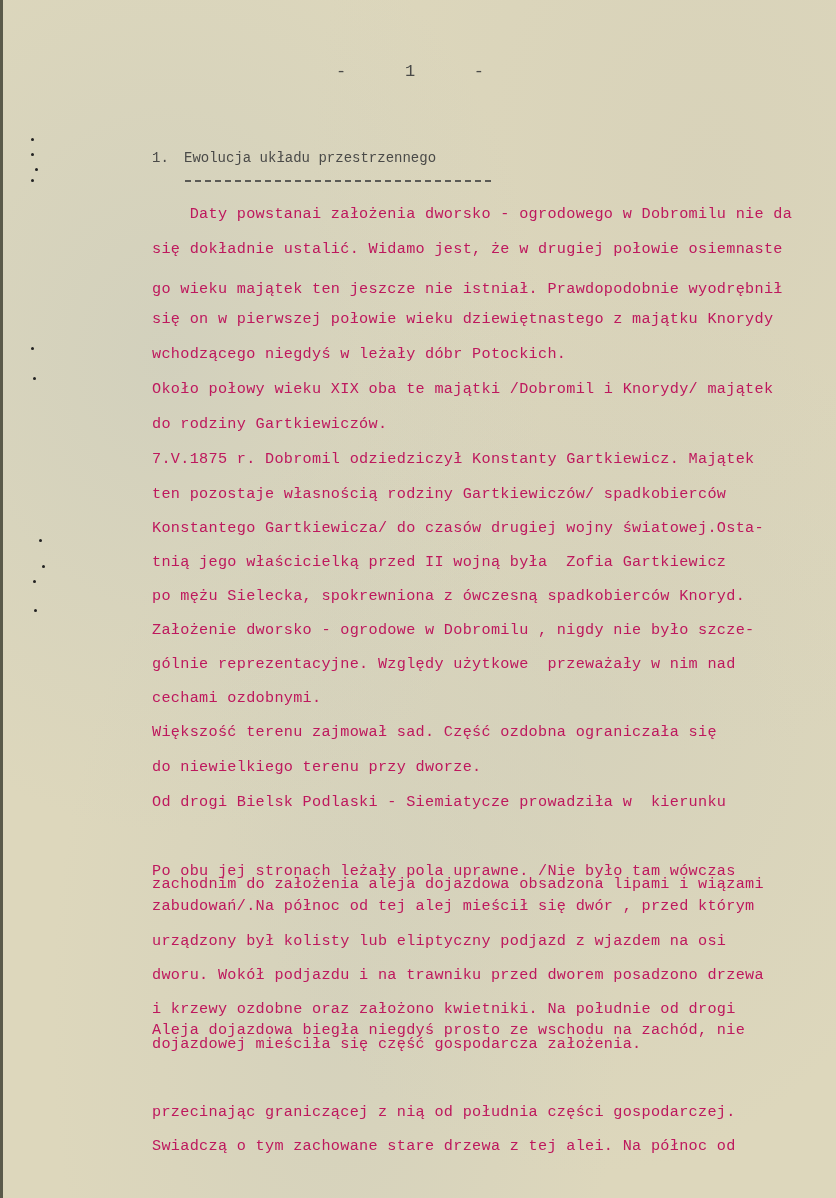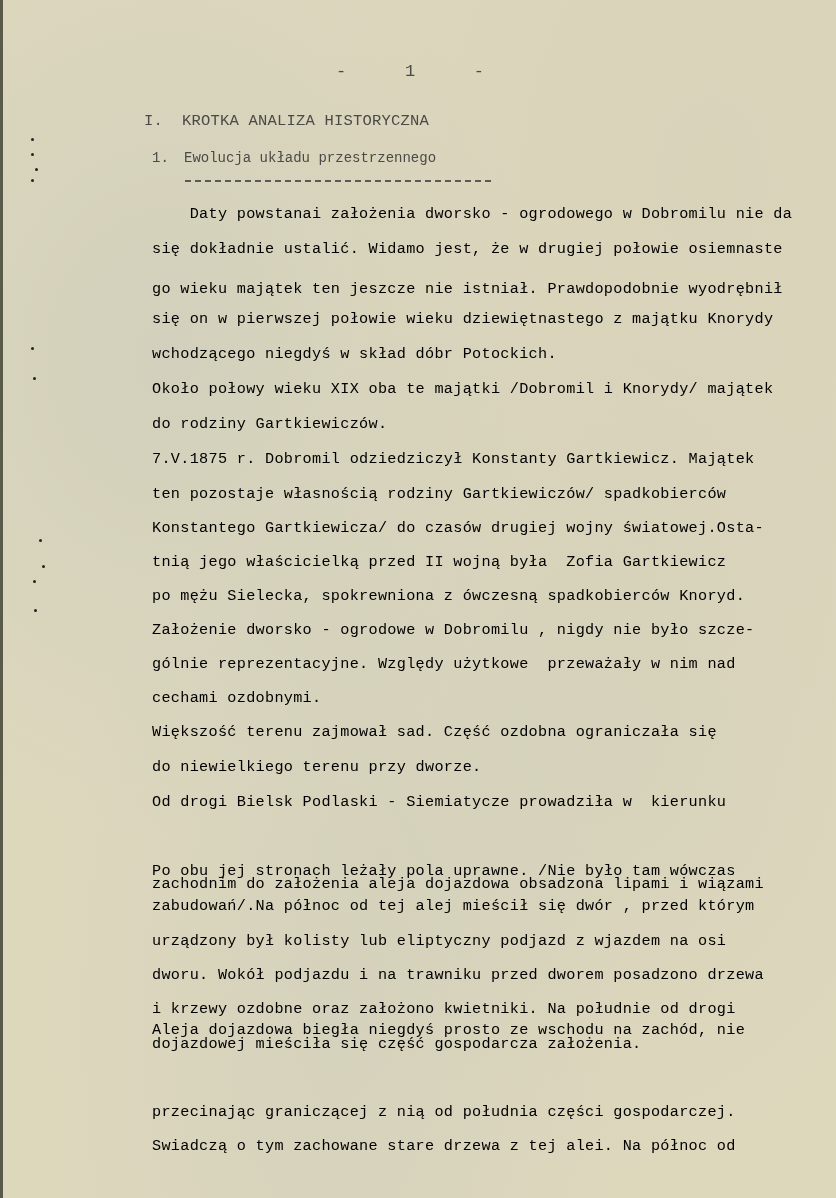--- a/index.html
+++ b/index.html
@@ -38,54 +38,51 @@
   .underline {
     position: absolute; top: 180px; left: 185px; width: 306px; height: 0;
     border-top: 2px dashed #5a5a55;
   }
   .body-text {
     position: absolute; top: 0; left: 0; width: 836px;
   }
   .line {
     position: absolute; left: 152px;
     font-size: 15.2px; white-space: pre; letter-spacing: 0.3px;
-    color: #000000;
+    color: #be185d;
   }
   .margin-dot {
     position: absolute; width: 3px; height: 3px; border-radius: 50%;
     background: #222;
   }
 </style>
 </head>
 <body>
 
 <div class="page">
   <div class="left-edge"></div>
 
   <div class="page-number">
     <span>-</span>
     <span>1</span>
     <span>-</span>
   </div>
 
-  <div class="heading">
-    <span class="num">I.</span><span>KROTKA ANALIZA HISTORYCZNA</span>
-  </div>
 
   <div class="subheading">
     <span class="num">1.</span><span>Ewolucja układu przestrzennego</span>
   </div>
   <div class="underline"></div>
 
   <div class="body-text">
     <div class="line" style="top:205px">    Daty powstanai założenia dworsko - ogrodowego w Dobromilu nie da</div>
     <div class="line" style="top:240px">się dokładnie ustalić. Widamo jest, że w drugiej połowie osiemnaste</div>
     <div class="line" style="top:280px">go wieku majątek ten jeszcze nie istniał. Prawdopodobnie wyodrębnił</div>
     <div class="line" style="top:310px">się on w pierwszej połowie wieku dziewiętnastego z majątku Knorydy</div>
-    <div class="line" style="top:345px">wchodzącego niegdyś w skład dóbr Potockich.</div>
+    <div class="line" style="top:345px">wchodzącego niegdyś w leżały dóbr Potockich.</div>
     <div class="line" style="top:380px">Około połowy wieku XIX oba te majątki /Dobromil i Knorydy/ majątek</div>
     <div class="line" style="top:415px">do rodziny Gartkiewiczów.</div>
     <div class="line" style="top:450px">7.V.1875 r. Dobromil odziedziczył Konstanty Gartkiewicz. Majątek</div>
     <div class="line" style="top:485px">ten pozostaje własnością rodziny Gartkiewiczów/ spadkobierców</div>
     <div class="line" style="top:519px">Konstantego Gartkiewicza/ do czasów drugiej wojny światowej.Osta-</div>
     <div class="line" style="top:553px">tnią jego właścicielką przed II wojną była  Zofia Gartkiewicz</div>
     <div class="line" style="top:587px">po mężu Sielecka, spokrewniona z ówczesną spadkobierców Knoryd.</div>
     <div class="line" style="top:621px">Założenie dworsko - ogrodowe w Dobromilu , nigdy nie było szcze-</div>
     <div class="line" style="top:655px">gólnie reprezentacyjne. Względy użytkowe  przeważały w nim nad</div>
     <div class="line" style="top:689px">cechami ozdobnymi.</div>

